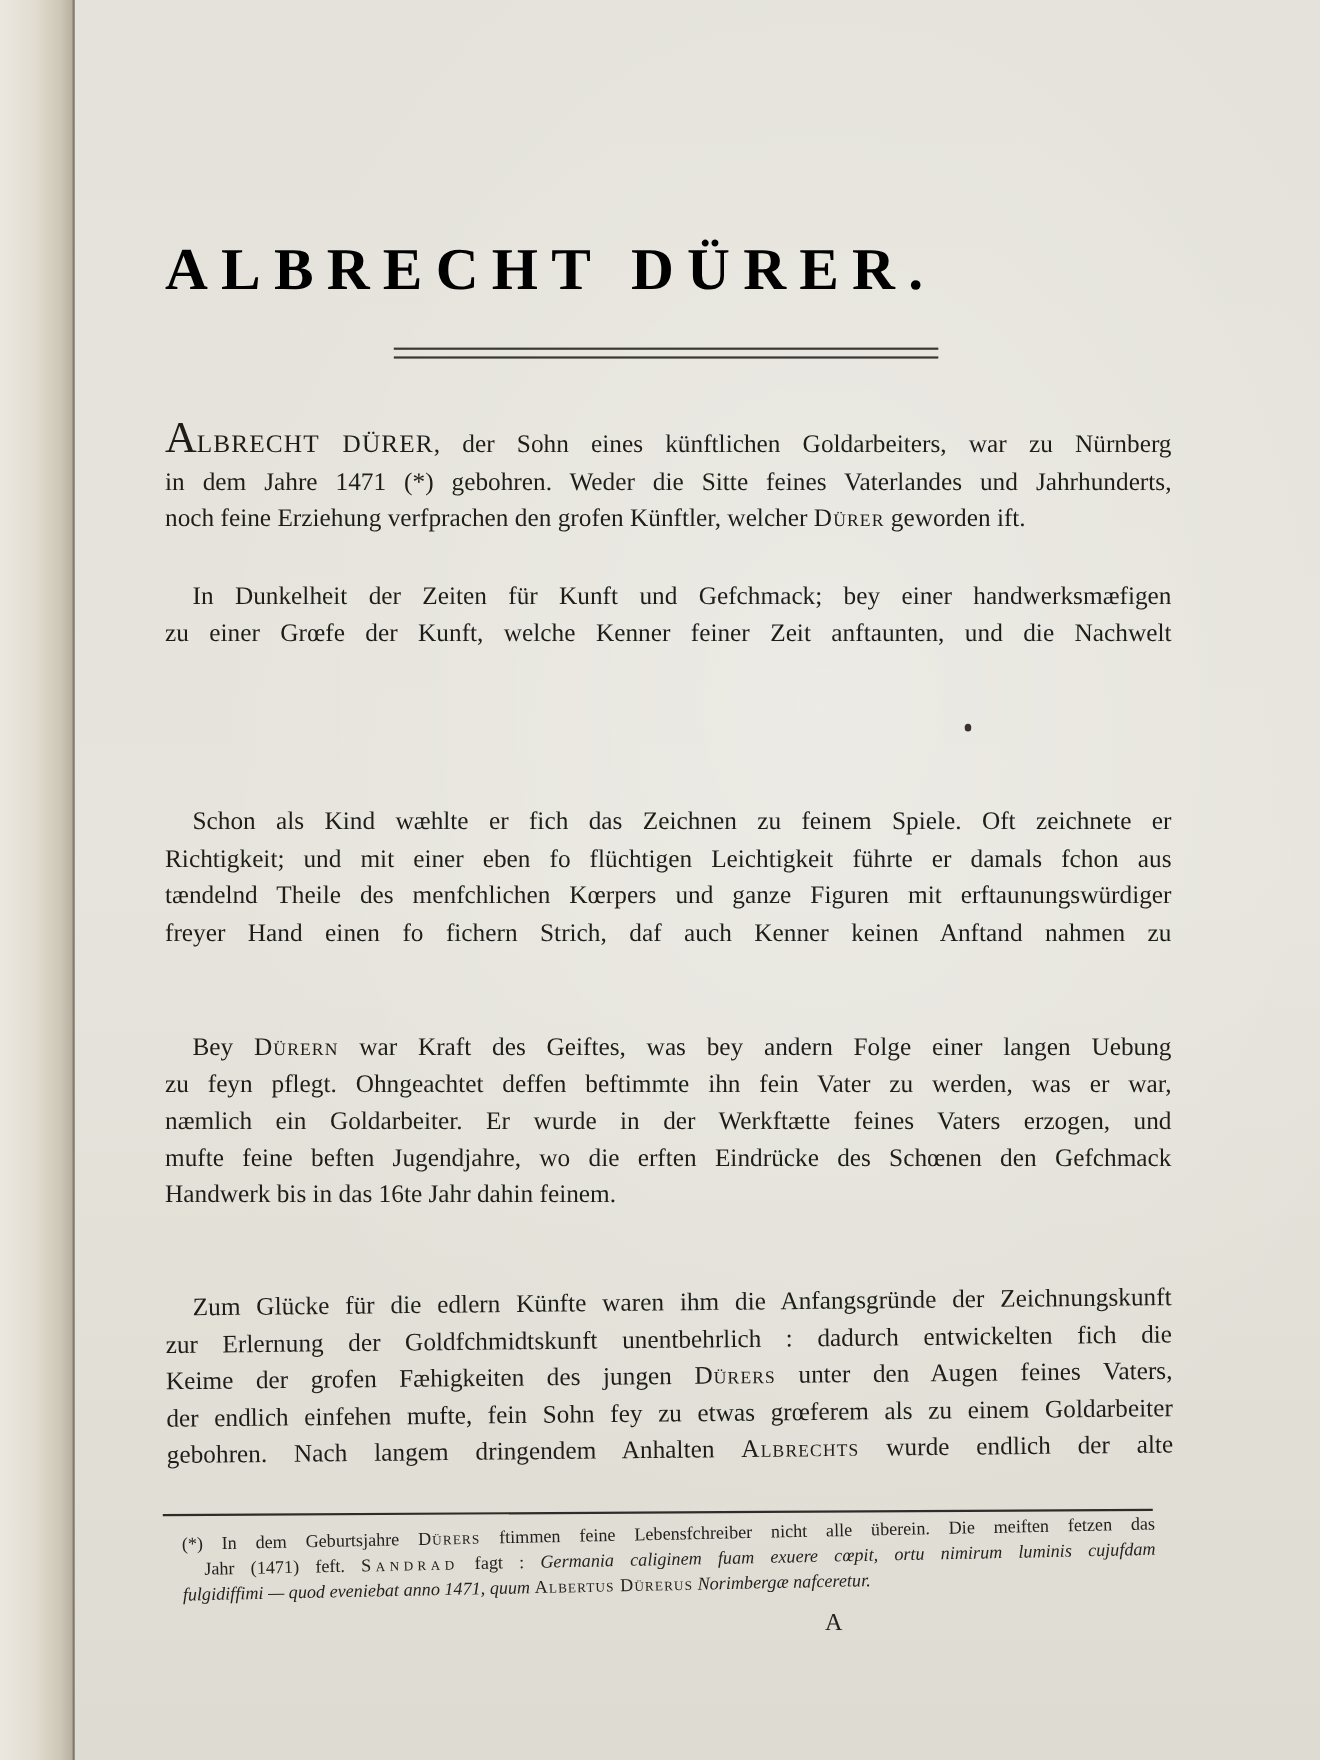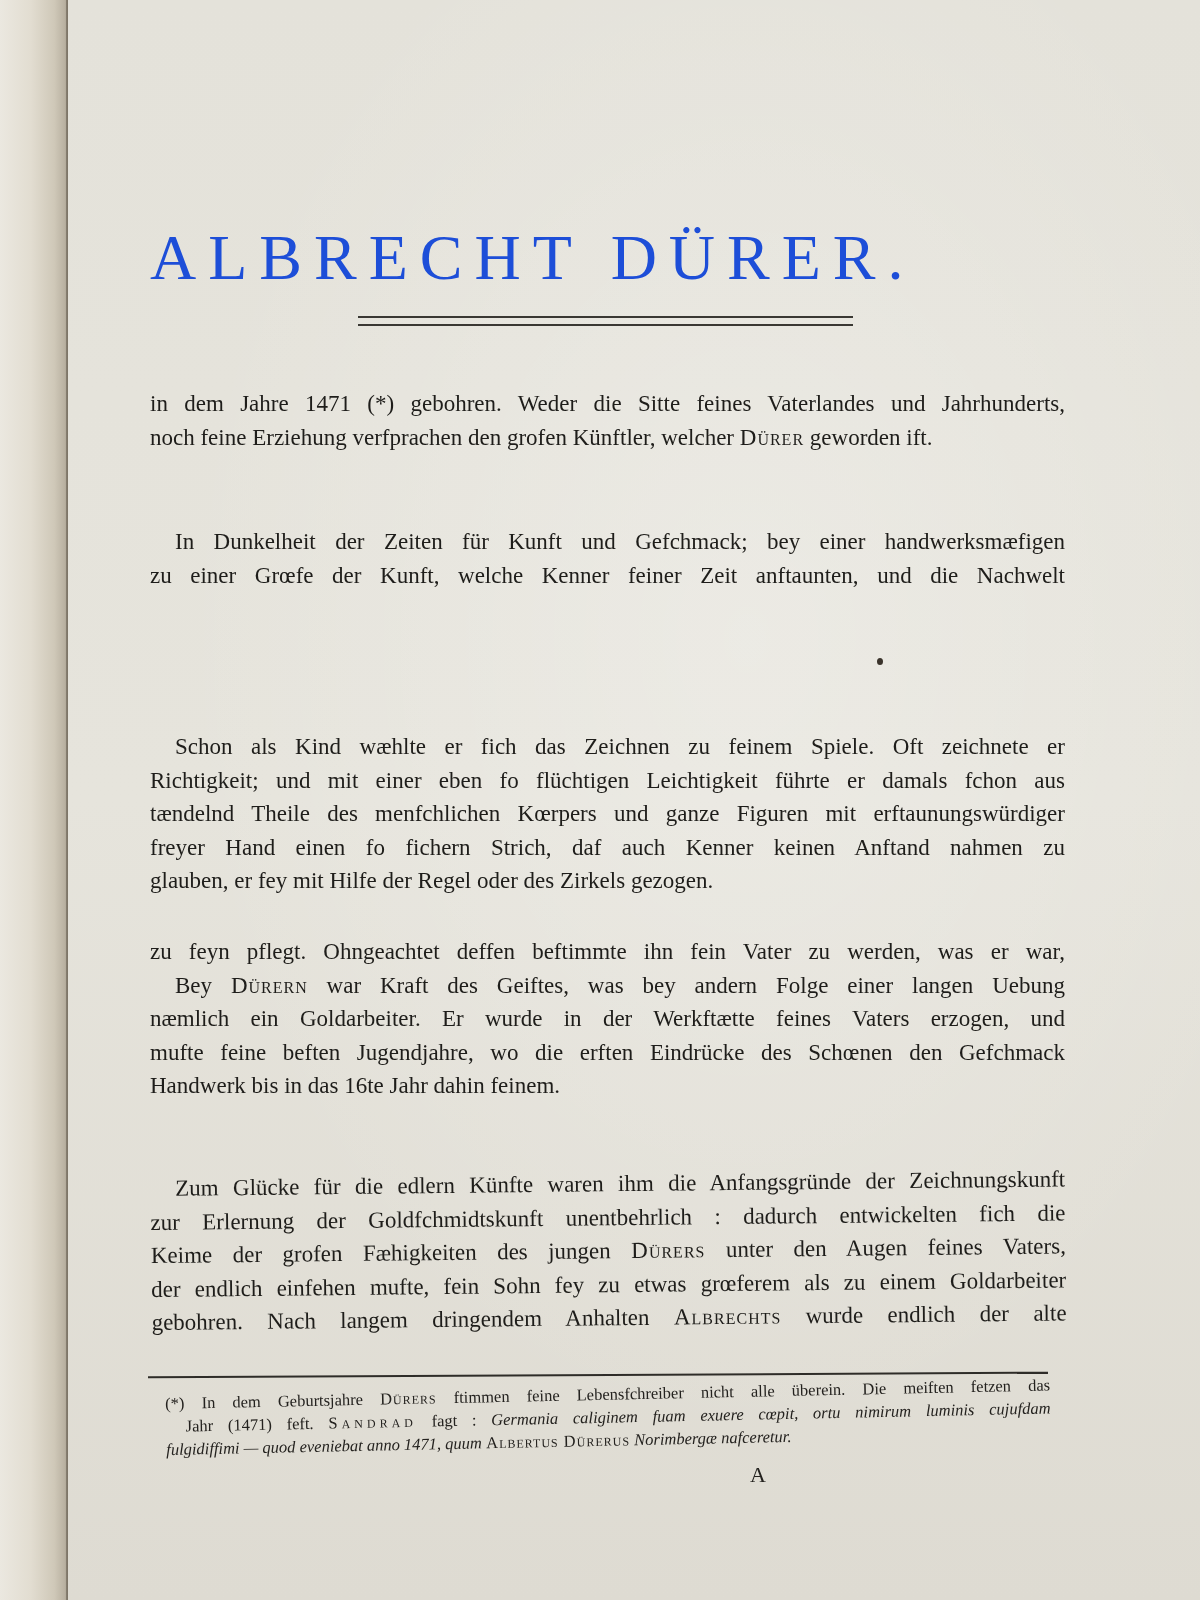--- a/index.html
+++ b/index.html
@@ -33,24 +33,24 @@
       left: 68px; top: 0;
       width: 1132px; height: 1600px;
       background:
         radial-gradient(ellipse at 60% 40%, rgba(255,255,255,0.25), rgba(255,255,255,0) 60%),
         linear-gradient(to bottom, #e4e2da 0%, #e6e4dc 50%, #dedbd2 100%);
     }
     .title {
       position: absolute;
       left: 150px; top: 178px;
       width: 920px;
-      font-size: 64px;
+      font-size: 54px;
       letter-spacing: 12px;
-      font-weight: normal;
-      color: #1d4ed8;
+      font-weight: bold;
+      color: #000000;
       white-space: nowrap;
     }
     .title-rule {
       position: absolute;
       left: 358px; top: 316px;
       width: 495px; height: 6px;
       border-top: 2px solid #3a3833;
       border-bottom: 2px solid #3a3833;
     }
     .body-text {
@@ -130,40 +130,40 @@
 
 <div class="left-page"></div>
 <div class="gutter-shadow"></div>
 
 <div class="right-page"></div>
 
 <h1 class="title">ALBRECHT DÜRER.</h1>
 <div class="title-rule"></div>
 
 <div class="body-text p1">
+  <span class="line"><span class="dropcap">A</span><span class="sc">LBRECHT DÜRER</span><span>, der Sohn eines künftlichen Goldarbeiters, war zu Nürnberg</span></span>
   <span class="line">in dem Jahre 1471 (*) gebohren. Weder die Sitte feines Vaterlandes und Jahrhunderts,</span>
   <span class="line last"><span>noch feine Erziehung verfprachen den grofen Künftler, welcher </span><span class="sc">Dürer</span><span> geworden ift.</span></span>
 </div>
 
 <div class="body-text p2">
   <span class="line indent">In Dunkelheit der Zeiten für Kunft und Gefchmack; bey einer handwerksmæfigen</span>
   <span class="line">zu einer Grœfe der Kunft, welche Kenner feiner Zeit anftaunten, und die Nachwelt</span>
 </div>
 
 <div class="body-text p3">
   <span class="line indent">Schon als Kind wæhlte er fich das Zeichnen zu feinem Spiele. Oft zeichnete er</span>
   <span class="line">Richtigkeit; und mit einer eben fo flüchtigen Leichtigkeit führte er damals fchon aus</span>
   <span class="line">tændelnd Theile des menfchlichen Kœrpers und ganze Figuren mit erftaunungswürdiger</span>
   <span class="line">freyer Hand einen fo fichern Strich, daf auch Kenner keinen Anftand nahmen zu</span>
-  <span class="line last">glauben, er fey mit Hilfe der Regel oder des Zirkels gezogen.</span>
 </div>
 
 <div class="body-text p4">
+  <span class="line indent"><span>Bey </span><span class="sc">Dürern</span><span> war Kraft des Geiftes, was bey andern Folge einer langen Uebung</span></span>
   <span class="line">zu feyn pflegt. Ohngeachtet deffen beftimmte ihn fein Vater zu werden, was er war,</span>
-  <span class="line indent"><span>Bey </span><span class="sc">Dürern</span><span> war Kraft des Geiftes, was bey andern Folge einer langen Uebung</span></span>
   <span class="line">næmlich ein Goldarbeiter. Er wurde in der Werkftætte feines Vaters erzogen, und</span>
   <span class="line">mufte feine beften Jugendjahre, wo die erften Eindrücke des Schœnen den Gefchmack</span>
   <span class="line last">Handwerk bis in das 16te Jahr dahin feinem.</span>
 </div>
 
 <div class="body-text p5">
   <span class="line indent">Zum Glücke für die edlern Künfte waren ihm die Anfangsgründe der Zeichnungskunft</span>
   <span class="line">zur Erlernung der Goldfchmidtskunft unentbehrlich : dadurch entwickelten fich die</span>
   <span class="line"><span>Keime der grofen Fæhigkeiten des jungen </span><span class="sc">Dürers</span><span> unter den Augen feines Vaters,</span></span>
   <span class="line">der endlich einfehen mufte, fein Sohn fey zu etwas grœferem als zu einem Goldarbeiter</span>

